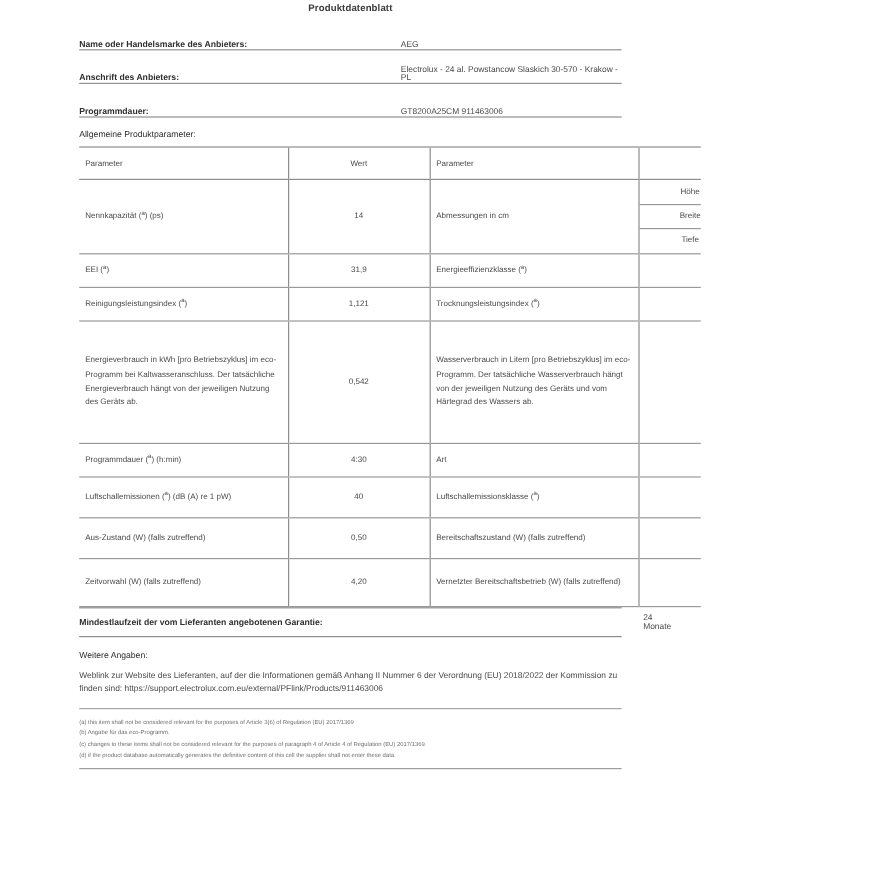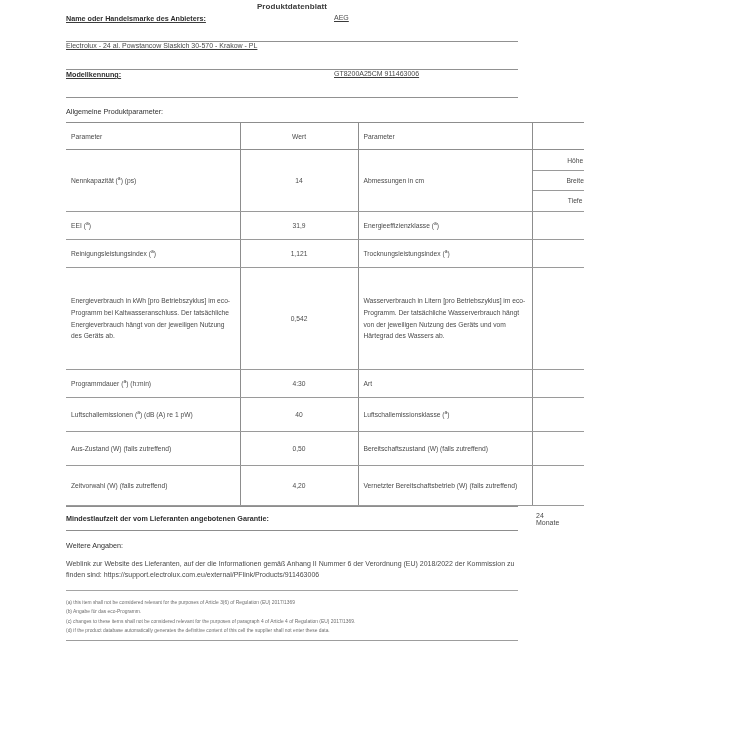--- a/index.html
+++ b/index.html
@@ -27,24 +27,23 @@
     font-size: 8px;
     font-weight: bold;
     color: #3a3a3a;
     padding-top: 2px;
     padding-bottom: 3px;
     letter-spacing: .1px;
   }
   
   .info-row {
     display: flex;
-    align-items: flex-start;
+    align-items: flex-end;
     height: 27px;
     border-bottom: 1.1px solid #919191;
-    text-decoration: underline;
   }
   .info-label {
     flex: 0 0 268px;
     font-size: 7.2px;
     font-weight: bold;
     color: #2f2f2f;
   }
   .info-value {
     flex: 1 1 auto;
     font-size: 7px;
@@ -158,24 +157,25 @@
 <div class="page">
 
   <div class="doc-title">Produktdatenblatt</div>
 
   <div>
     <div class="info-row">
       <div class="info-label">Name oder Handelsmarke des Anbieters:</div>
       <div class="info-value">AEG</div>
     </div>
     <div class="info-row">
+      <div class="info-label">Anschrift des Anbieters:</div>
       <div class="info-value">Electrolux - 24 al. Powstancow Slaskich 30-570 - Krakow - PL</div>
     </div>
     <div class="info-row">
-      <div class="info-label">Modellkennung:</div>
+      <div class="info-label">Programmdauer:</div>
       <div class="info-value">GT8200A25CM 911463006</div>
     </div>
   </div>
 
   <div class="section-label">Allgemeine Produktparameter:</div>
 
   <table class="params">
     <colgroup>
       <col class="col-a">
         <col class="col-b">

